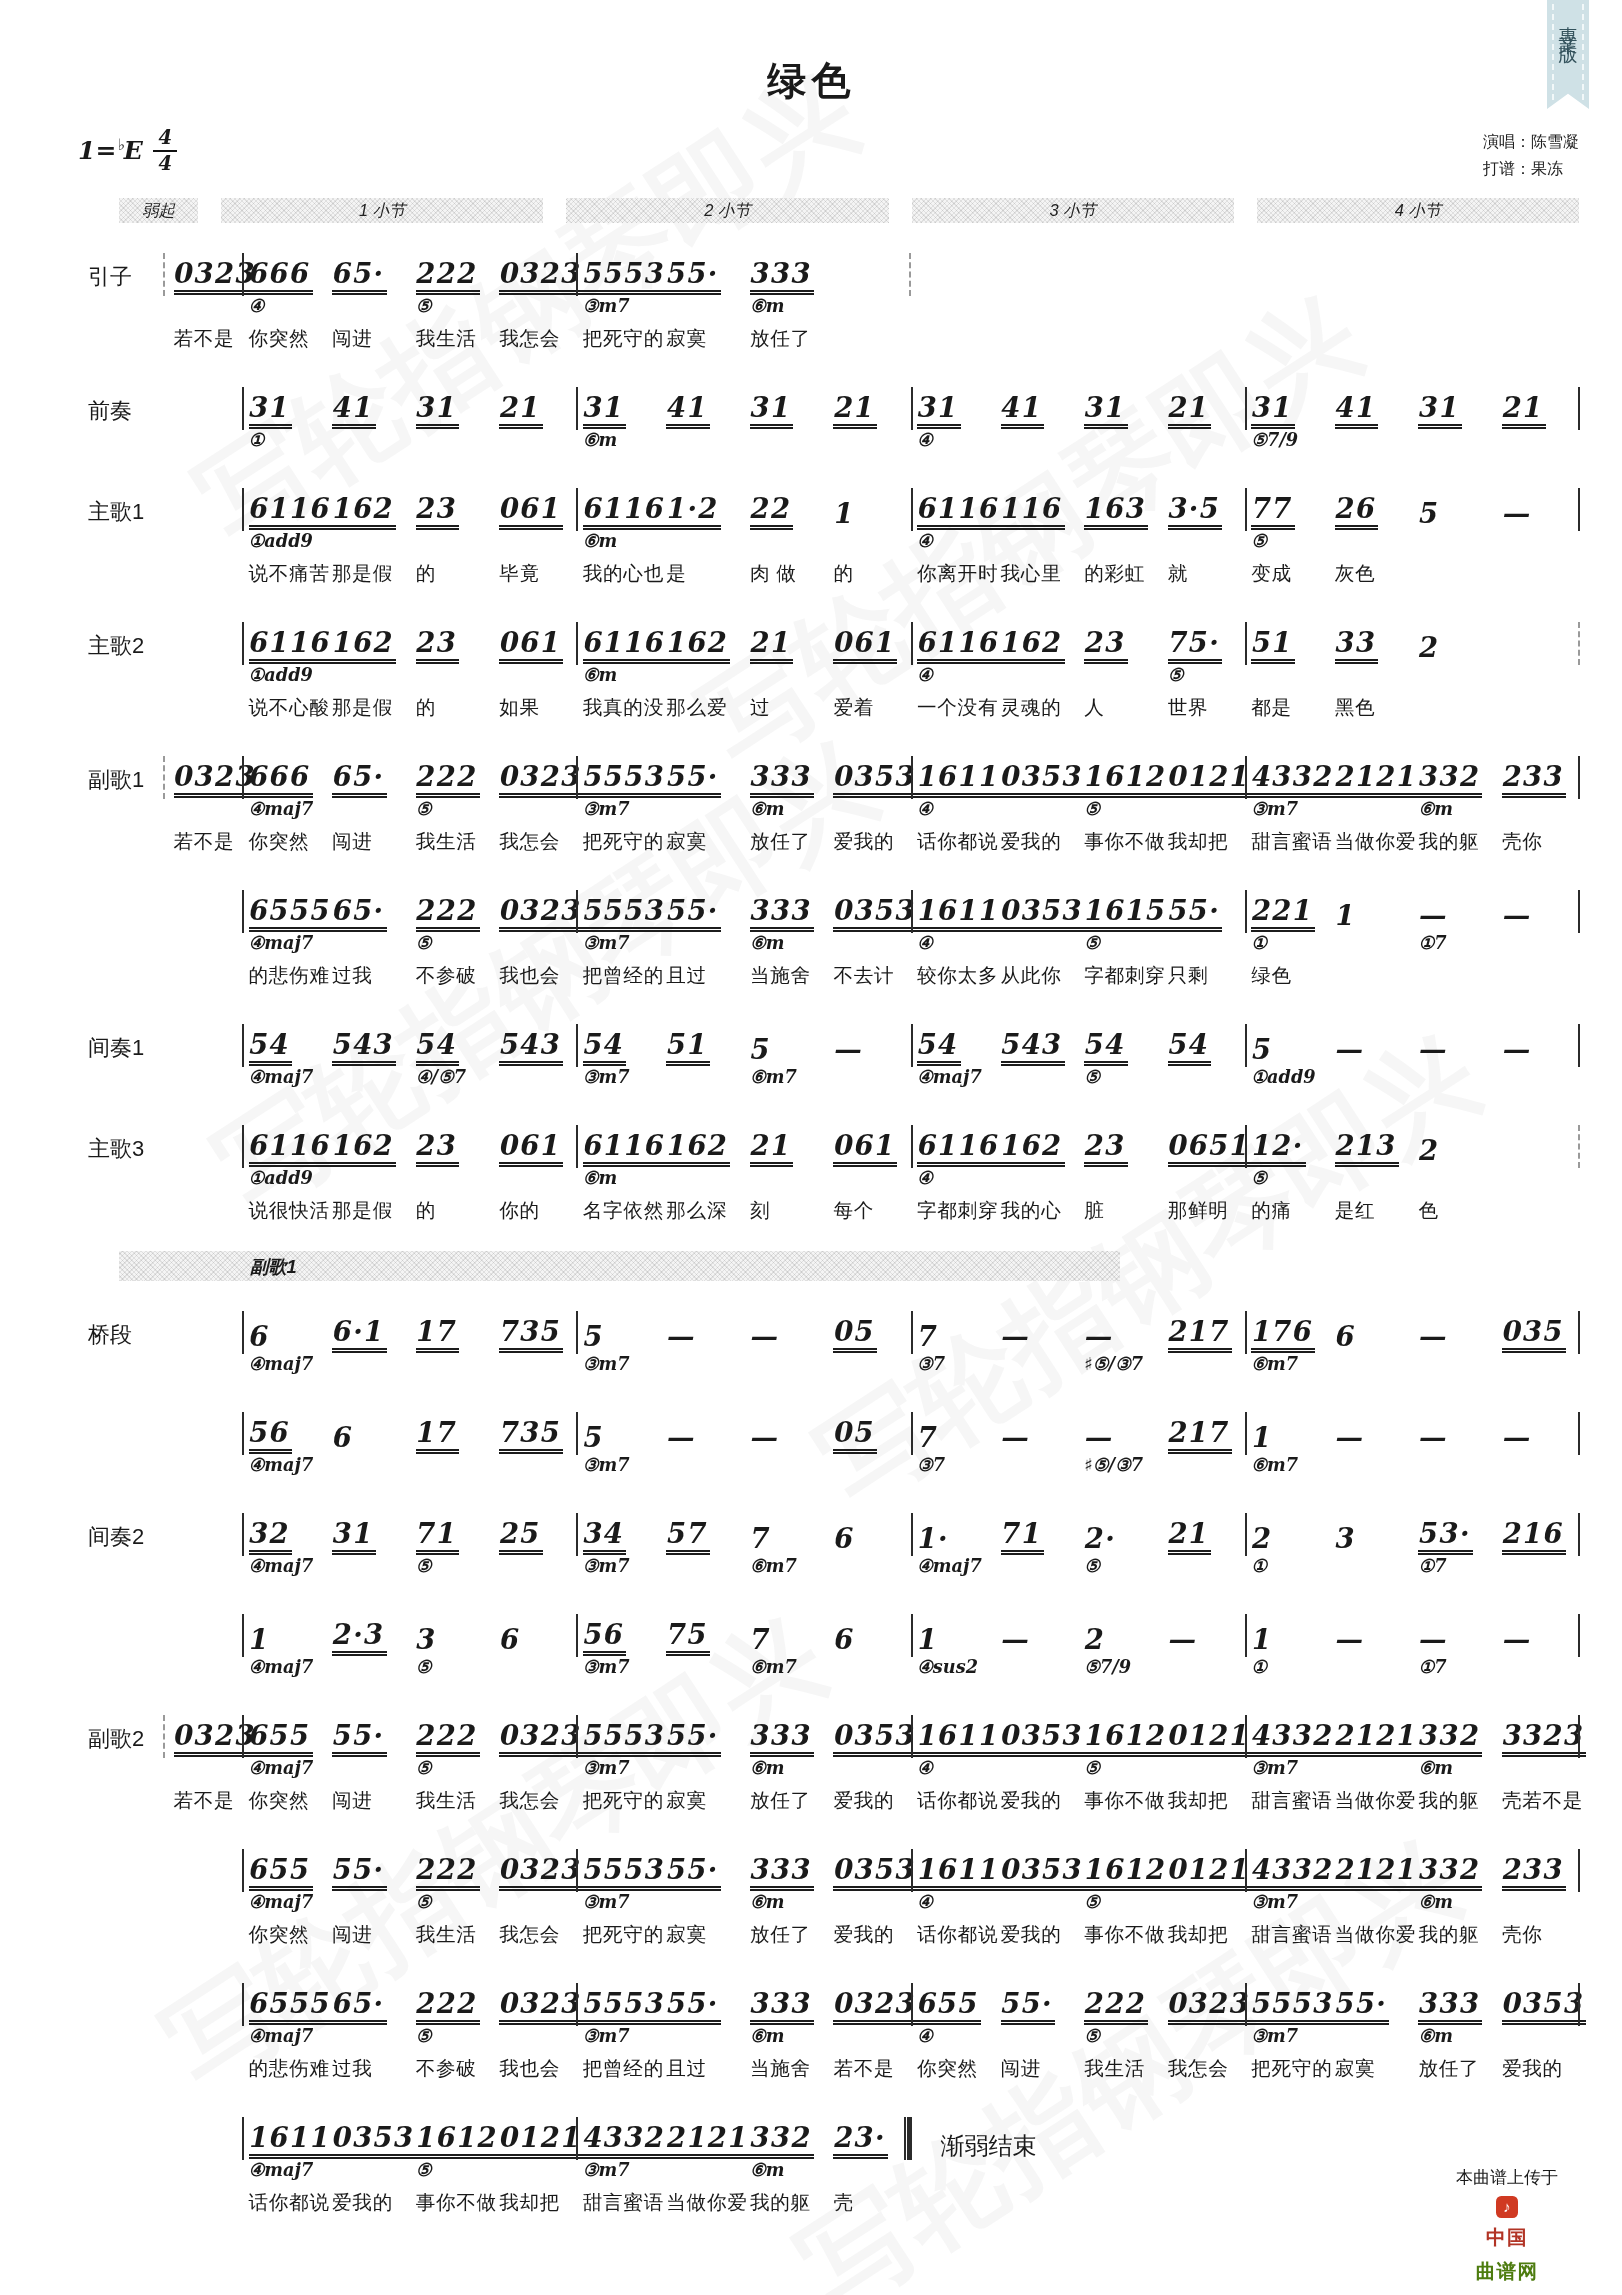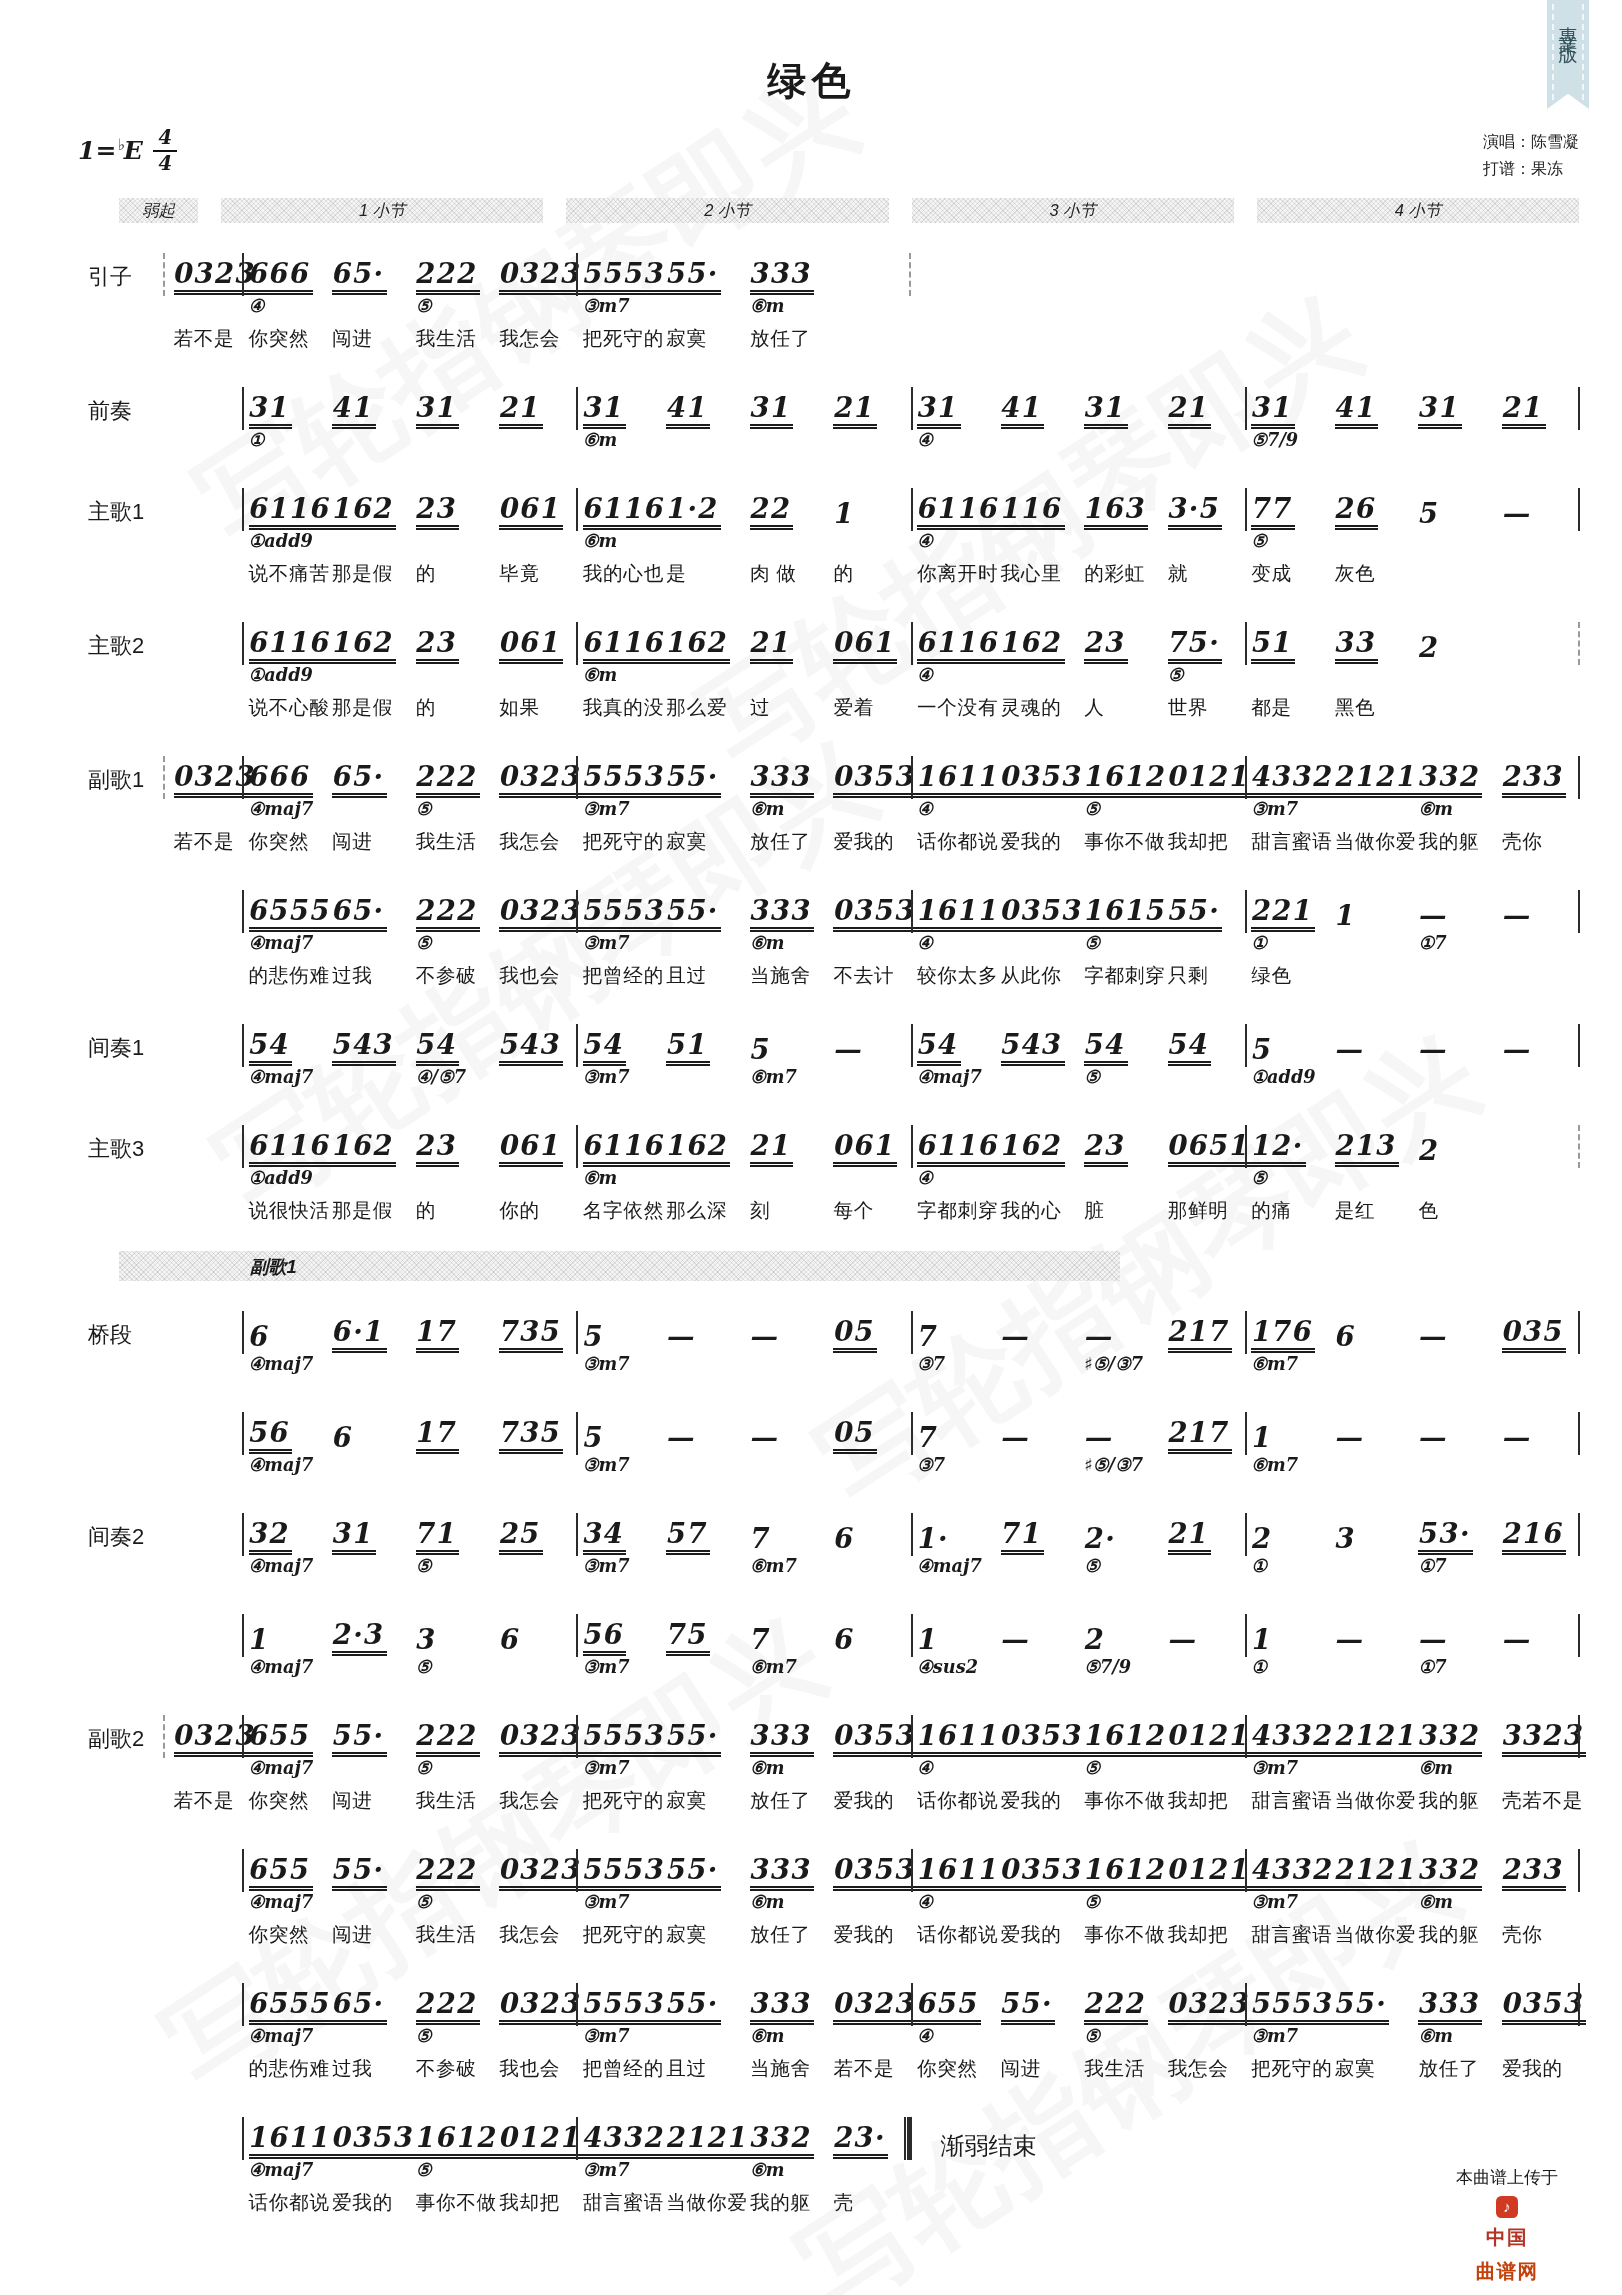--- a/index.html
+++ b/index.html
@@ -59,21 +59,21 @@
   .l { height:33px; line-height:34px; font-size:19.6px; white-space:nowrap; letter-spacing:0.7px; }
   .after-note { position:absolute; left:calc(100% + 30px); top:21px; font-size:24px; white-space:nowrap; }
 
   .band-row { margin:0 0 22px 75px; width:1001px; height:30px; display:flex; align-items:center; }
   .band-label { margin-left:131px; font-size:18.3px; font-style:italic; font-weight:600; }
 
   .footer { position:absolute; right:65px; bottom:10.5px; display:flex; align-items:center; gap:6.5px; font-size:17px; z-index:2;flex-direction:column; }
   .logo-mark { width:22px; height:22px; background:#d03a22; border-radius:5.2px; color:#fff;
                display:flex; align-items:center; justify-content:center; font-size:15px; }
   .site-cn { color:#b23425; font-weight:700; font-size:19.6px; letter-spacing:1.3px; }
-  .site-rest { color:#c2410c; font-weight:700; font-size:19.6px; letter-spacing:1.3px; }
+  .site-rest { color:#4d7c0f; font-weight:700; font-size:19.6px; letter-spacing:1.3px; }
 </style>
 </head>
 <body>
 
 <div class="page">
   <div id="wm-layer">
       <div class="watermark" style="left: 151px; top: 236px;">写轮指钢琴即兴</div>
       <div class="watermark" style="left: 654px; top: 458px;">写轮指钢琴即兴</div>
       <div class="watermark" style="left: 170px; top: 903px;">写轮指钢琴即兴</div>
       <div class="watermark" style="left: 772px; top: 1197px;">写轮指钢琴即兴</div>

